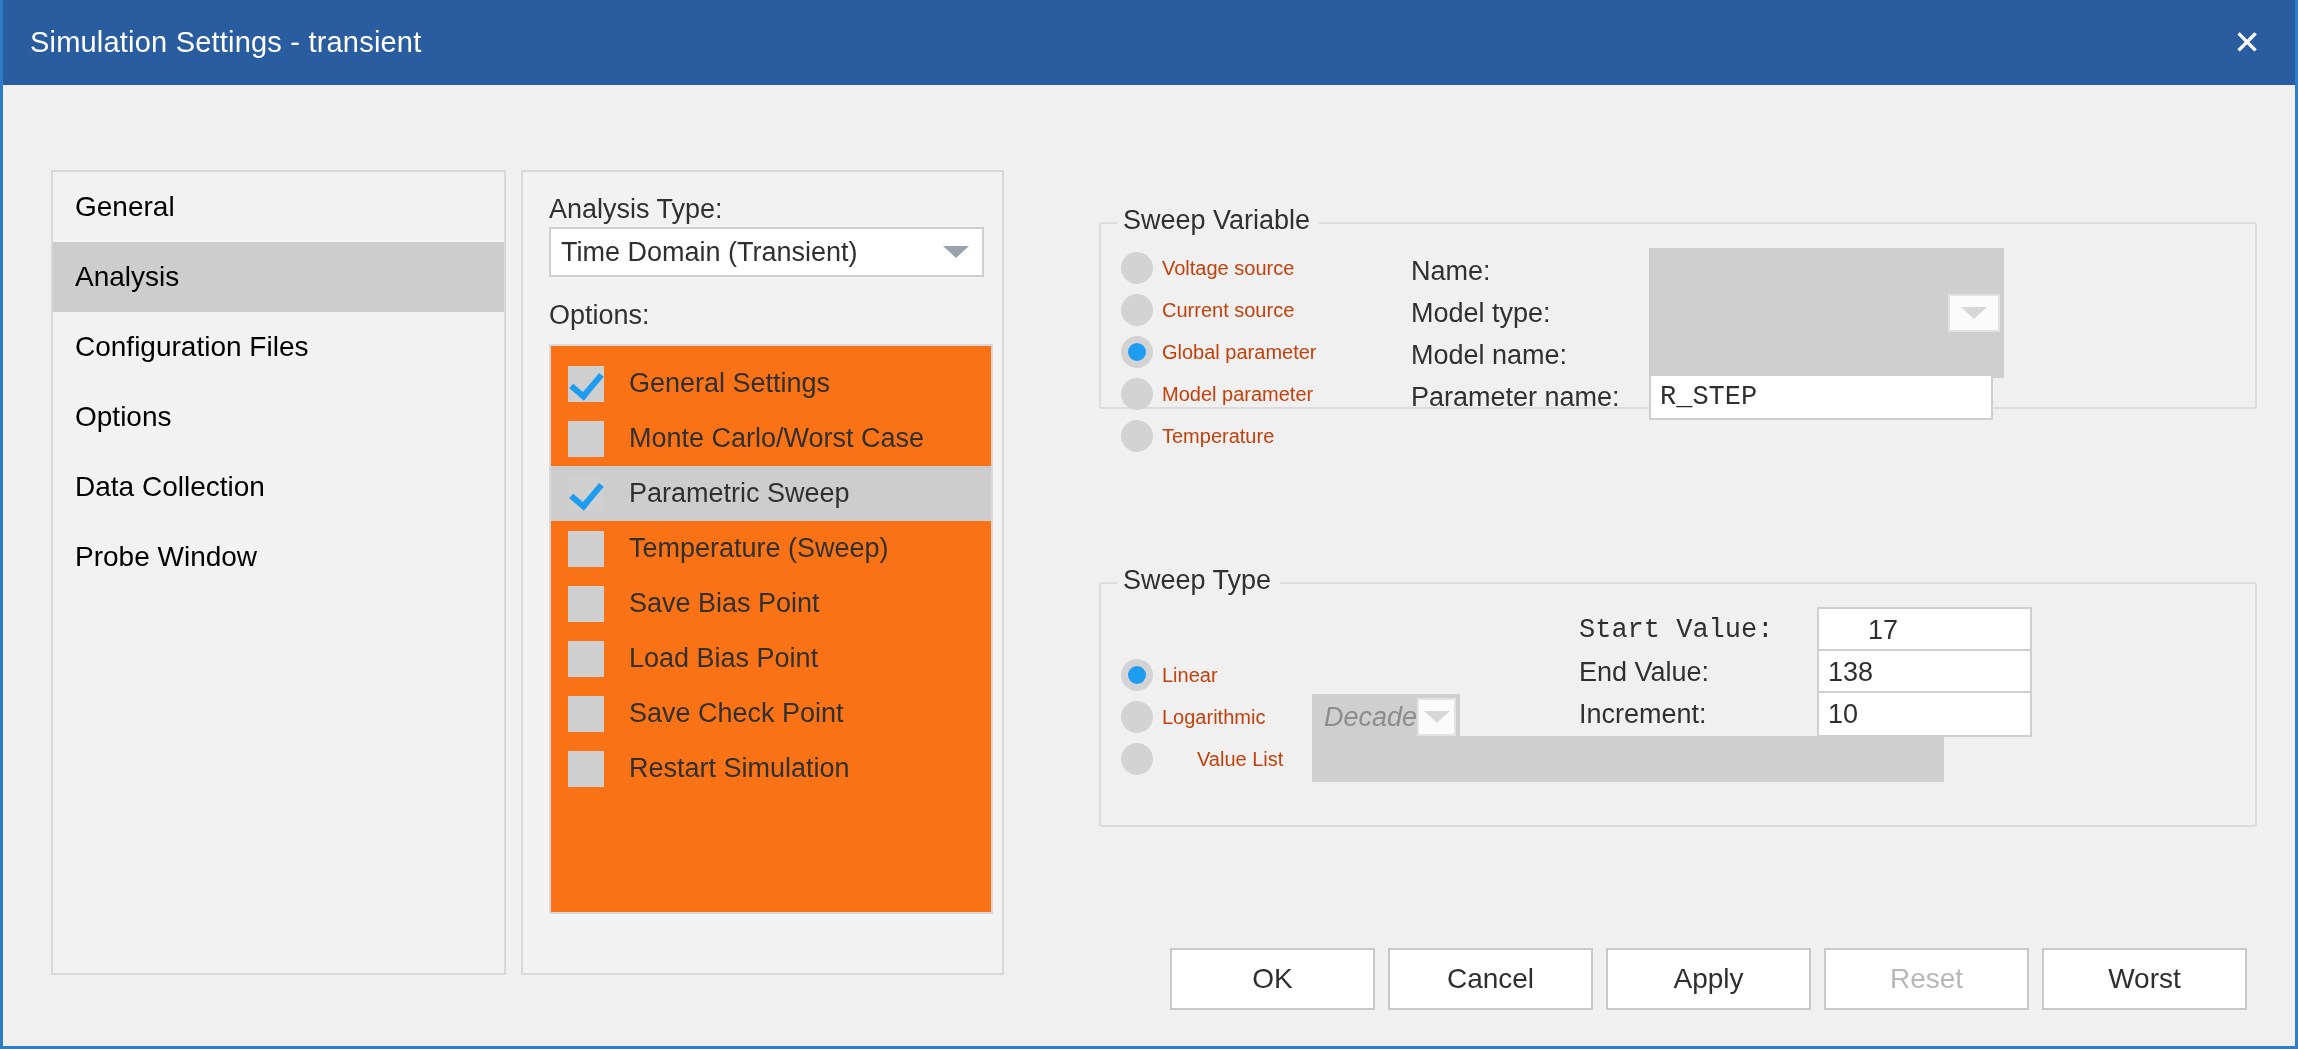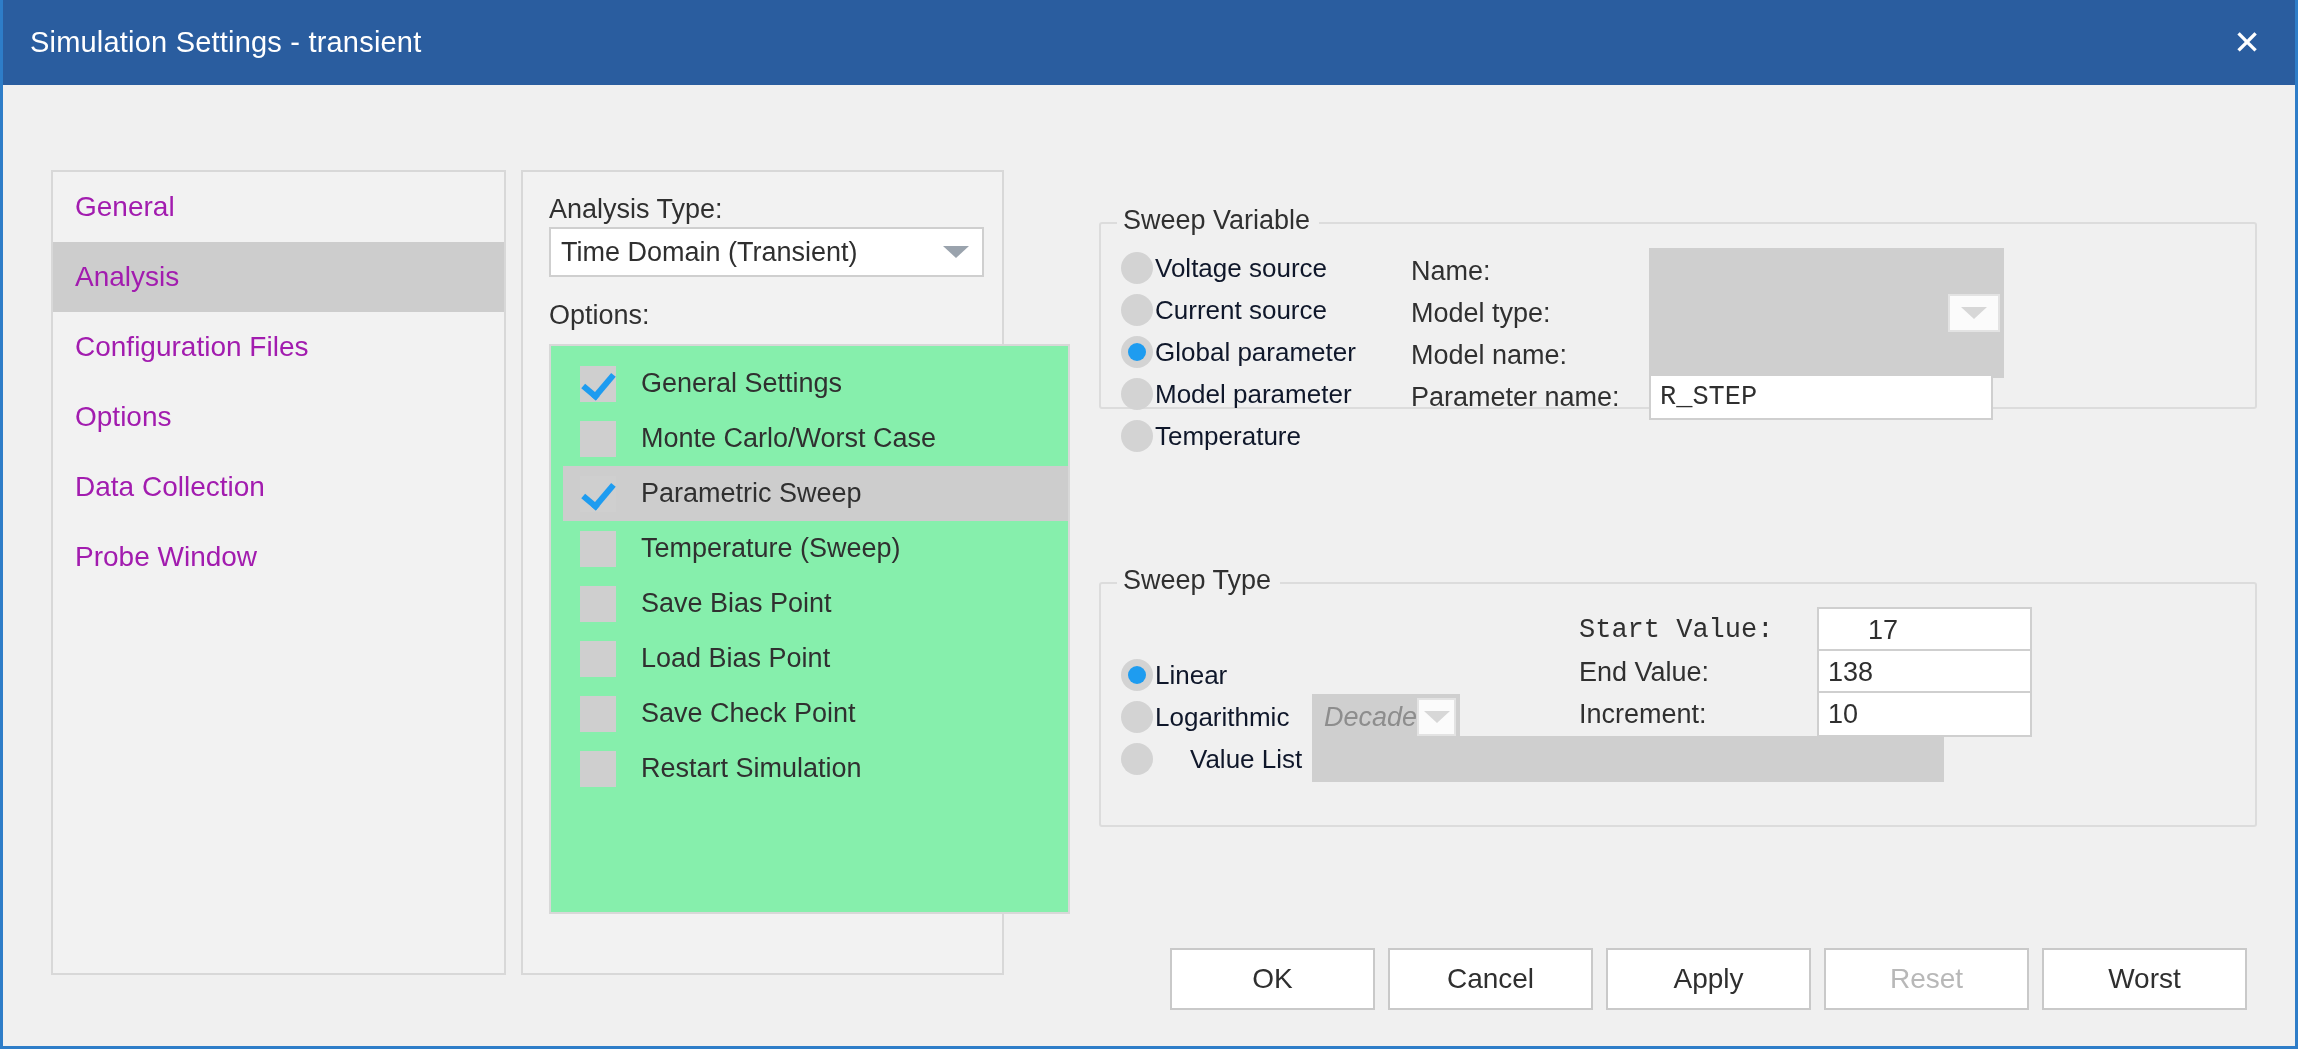--- a/index.html
+++ b/index.html
@@ -66,21 +66,21 @@
     left: 48px; top: 85px;
     width: 455px; height: 805px;
     background: #f2f2f2;
   }
   .nav-item {
     height: 70px;
     display: flex;
     align-items: center;
     padding-left: 22px;
     font-size: 28px;
-    color: #a21caf;
+    color: #000000;
   }
   .nav-item.selected { background: #cdcdcd; }
   
   #mid-panel {
     left: 518px; top: 85px;
     width: 483px; height: 805px;
   }
   .field-label {
     font-size: 27px; color: #303030;
   }
@@ -109,26 +109,25 @@
     border-left: 13px solid transparent;
     border-right: 13px solid transparent;
     border-top: 12px solid #9aa3ad;
   }
   .tri-down.disabled { border-top-color: #d7d7d7; }
   #analysis-type-combo { left: 26px; top: 55px; width: 435px; height: 50px; }
   #options-label { position: absolute; left: 26px; top: 128px; }
   #options-list {
     position: absolute;
     left: 26px; top: 172px;
-    width: 521px; height: 570px;
-    box-sizing: border-box;
-    background: #86efac;
+    width: 444px; height: 570px;
+    box-sizing: border-box;
+    background: #f97316;
     border: 2px solid #d8d8d8;
     padding-top: 10px;
-    padding-left: 12px;
   }
   .opt-row {
     height: 55px;
     display: flex;
     align-items: center;
     padding-left: 17px;
   }
   .opt-row.selected { background: #cdcdcd; }
   .cbox {
     width: 36px; height: 36px;
@@ -182,23 +181,23 @@
     flex: none;
   }
   .radio .dot {
     position: absolute;
     left: 7px; top: 7px;
     width: 18px; height: 18px;
     border-radius: 50%;
     background: #1e9cf0;
   }
   .radio-label {
-    font-size: 26px;
-    color: #0f172a;
-    padding-left: 2px;
+    font-size: 20px;
+    color: #c2410c;
+    padding-left: 9px;
     white-space: nowrap;
   }
   .row-label {
     position: absolute;
     font-size: 27px;
     color: #303030;
     white-space: nowrap;
   }
   .textbox {
     position: absolute;

